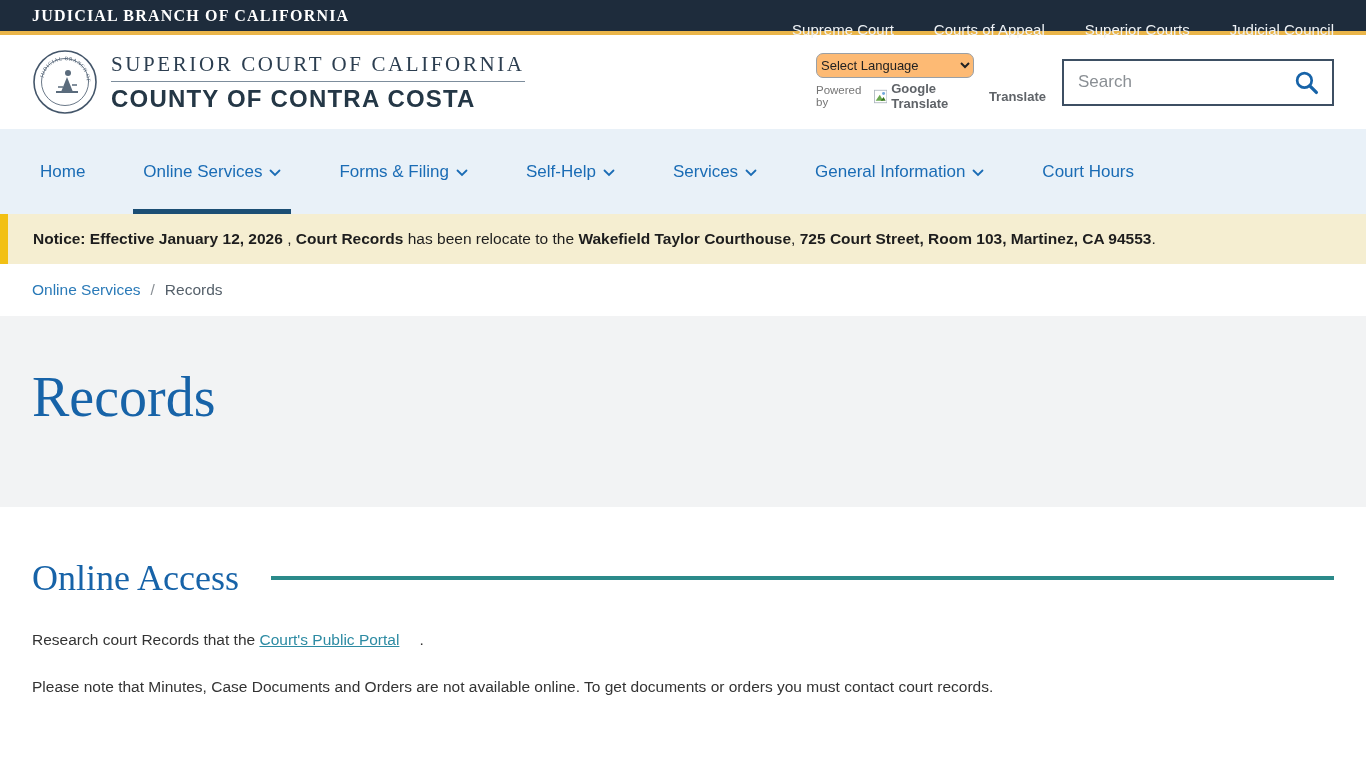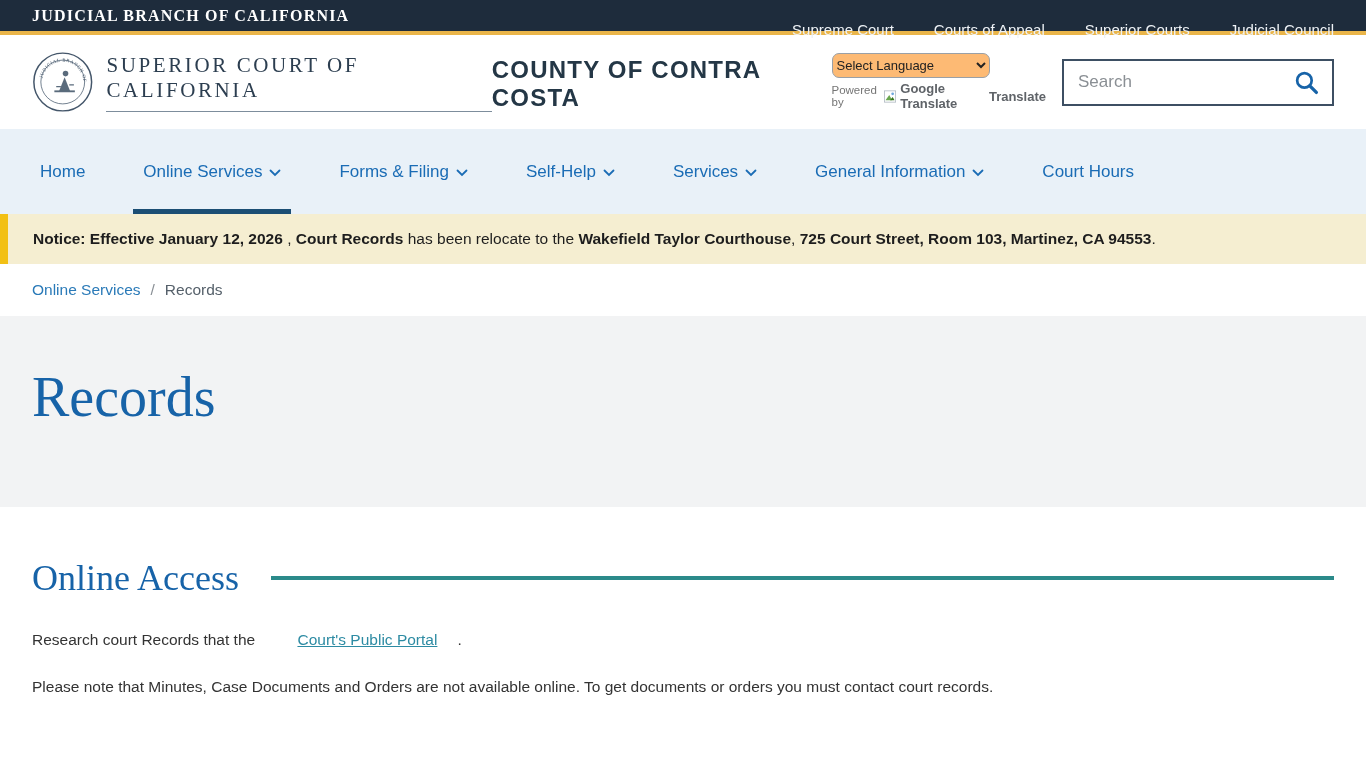--- a/index.html
+++ b/index.html
@@ -10,21 +10,21 @@
   .utility-bar { height:35px; background:#1e2c3c; display:flex; align-items:center;
                  padding:0 32px; border-bottom:4px solid #eab549; }
   .utility-brand { font-family:"Liberation Serif", serif; color:#ffffff; font-size:16px;
                    font-weight:700; letter-spacing:1.2px; }
   .utility-links { margin-left:auto; display:flex; gap:40px;margin-top:28px; }
   .utility-links a { color:#eef2f6; font-size:15px; text-decoration:none; }
 
   
   .header { height:94px; display:flex; align-items:center; padding:0 32px; background:#fff; }
   .logo-group { display:flex; align-items:center; gap:13px; }
-  .title-block { display:flex; flex-direction:row; }
+  .title-block { display:flex; flex-direction:column; }
   .title-line1 { font-family:"Liberation Serif", serif; font-size:21px; color:#2c3e50;
                  letter-spacing:2.6px; padding-bottom:4px; border-bottom:1px solid #7d8d9c; }
   .title-line2 { font-size:24px; font-weight:700; color:#243746; letter-spacing:1.2px;
                  padding-top:3px; }
   .header-spacer { flex:1; }
   .translate-widget { margin-right:16px; width:230px; }
   .translate-widget select { width:158px; height:25px; font-size:13px; color:#222;
                  border:1px solid #9aa0a6; border-radius:7px; background:#fdba74; }
   .powered-row { display:flex; align-items:center; gap:4px; margin-top:3px; }
   .powered-by { font-size:11.5px; color:#757575; }
@@ -61,21 +61,21 @@
              color:#1763a8; line-height:1; }
 
   
   .content { padding:0 32px; }
   .section-header { display:flex; align-items:center; gap:32px; margin-top:50px; }
   .section-header h2 { font-family:"Liberation Serif", serif; font-weight:400;
              font-size:36px; color:#1763a8; white-space:nowrap; }
   .section-rule { flex:1; height:4px; background:#2b8a8a; }
   .content p { font-size:15.5px; color:#333; }
   .p1 { margin-top:32px; }
-  .p1 a { color:#2d8ba3;margin-left:38px; }
+  .p1 a { color:#2d8ba3; }
   .p1 .suffix { margin-left:20px; }
   .p2 { margin-top:29px; }
 </style>
 </head>
 <body>
 
 <div class="utility-bar">
   <span class="utility-brand">JUDICIAL BRANCH OF CALIFORNIA</span>
   <div class="utility-links">
     <a href="#">Supreme Court</a>

